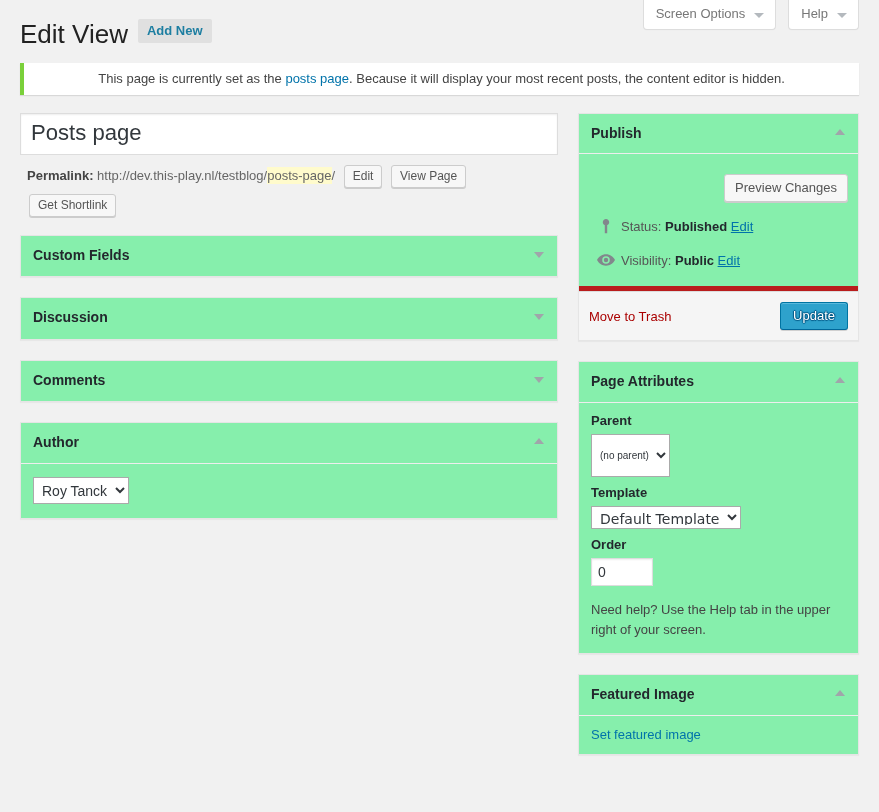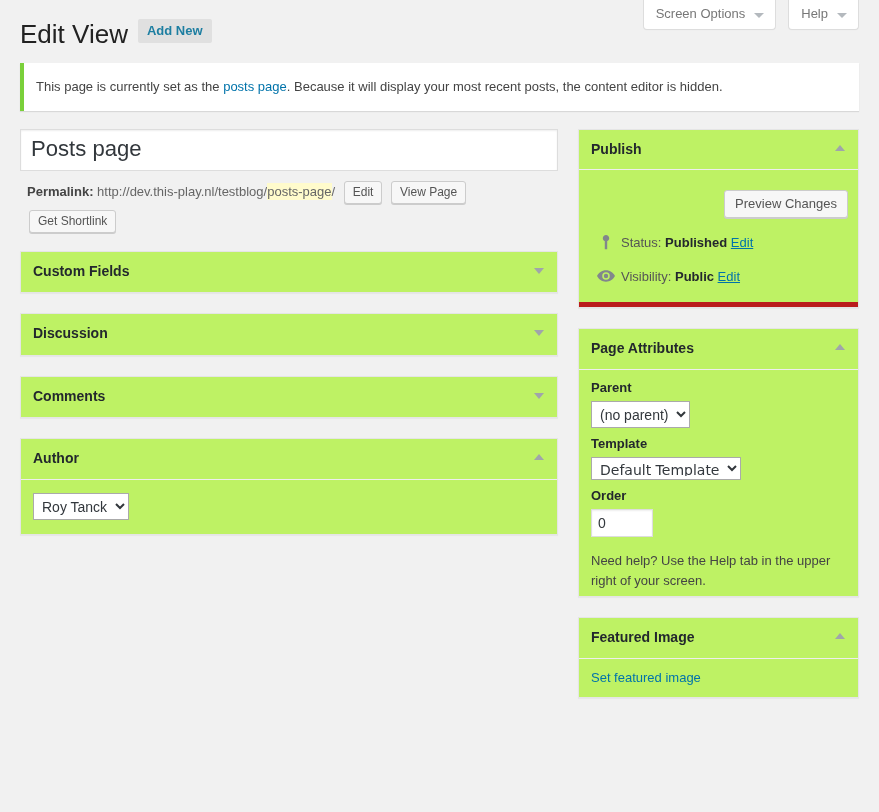--- a/index.html
+++ b/index.html
@@ -85,24 +85,25 @@
 
   
   .notice {
     background: #fff;
     border-left: 4px solid #7ad03a;
     box-shadow: 0 1px 1px 0 rgba(0,0,0,.1);
     margin: 5px 0 18px;
     padding: 1px 12px;
   }
   .notice p {
-    margin: 13px 0;
+    margin: 5px 0;
     font-size: 13px;
     line-height: 1.5;
     color: #444;
+    text-align: center;
   }
   a.wp-link { color: #0073aa; text-decoration: none; cursor: pointer; }
 
   
   #poststuff {
     display: flex;
     align-items: flex-start;
     gap: 0;
   }
   #post-body-content { width: 538px; flex: 0 0 538px; }
@@ -149,21 +150,21 @@
     vertical-align: middle;
     cursor: pointer;
     text-decoration: none;
     white-space: nowrap;
   }
   #shortlink-row { margin-top: 5px; padding-left: 2px; }
   #shortlink-row .button-small { margin-left: 0; }
 
   
   .postbox {
-    background: #bef264;
+    background: #86efac;
     border: 1px solid #e5e5e5;
     box-shadow: 0 1px 1px rgba(0,0,0,.04);
     margin-bottom: 20px;
     position: relative;
   }
   .postbox .hndle {
     font-size: 14px;
     font-weight: 600;
     padding: 10px 12px;
     margin: 0;
@@ -297,37 +298,37 @@
     line-height: 26px;
     height: 28px;
     padding: 0 12px 1px;
     cursor: pointer;
     display: inline-block;
     box-sizing: border-box;
     font-family: "Liberation Sans", sans-serif;
   }
 
   
-  #pageparentdiv .inside { padding: 0 12px 4px; margin-top: 10px; }
+  #pageparentdiv .inside { padding: 0 12px 12px; margin-top: 10px; }
   .attr-label {
     display: block;
     font-weight: 700;
     color: #23282d;
     font-size: 13px;
     margin: 8px 0 6px;
   }
   .attr-label:first-child { margin-top: 2px; }
   select.attr-select {
     font-family: "Liberation Sans", sans-serif;
-    font-size: 14px;
+    font-size: 10px;
     color: #32373c;
     padding: 3px 4px;
     background: #fff;
     border: 1px solid #aaa;
-    height: 27px;
+    height: 43px;
     box-sizing: border-box;
     max-width: 100%;
   }
   select.attr-select.template {
     font-family: "DejaVu Sans", sans-serif;
     font-size: 14px;
     height: 23px;
   }
   #menu_order {
     width: 62px;
@@ -472,20 +473,28 @@
                 </span>
                 <span>Visibility:</span>
                 <b>Public</b>
                 <a class="edit-link">Edit</a>
               </div>
 
 
             </div>
           </div>
 
+          <div id="major-publishing-actions">
+            <div id="delete-action">
+              <a>Move to Trash</a>
+            </div>
+            <div id="publishing-action">
+              <a class="button-primary">Update</a>
+            </div>
+          </div>
 
         </div>
       </div>
 
       <div class="postbox open" id="pageparentdiv">
         <div class="handlediv up">
             <span class="tri"></span>
           </div>
         <h2 class="hndle">Page Attributes</h2>
         <div class="inside">

